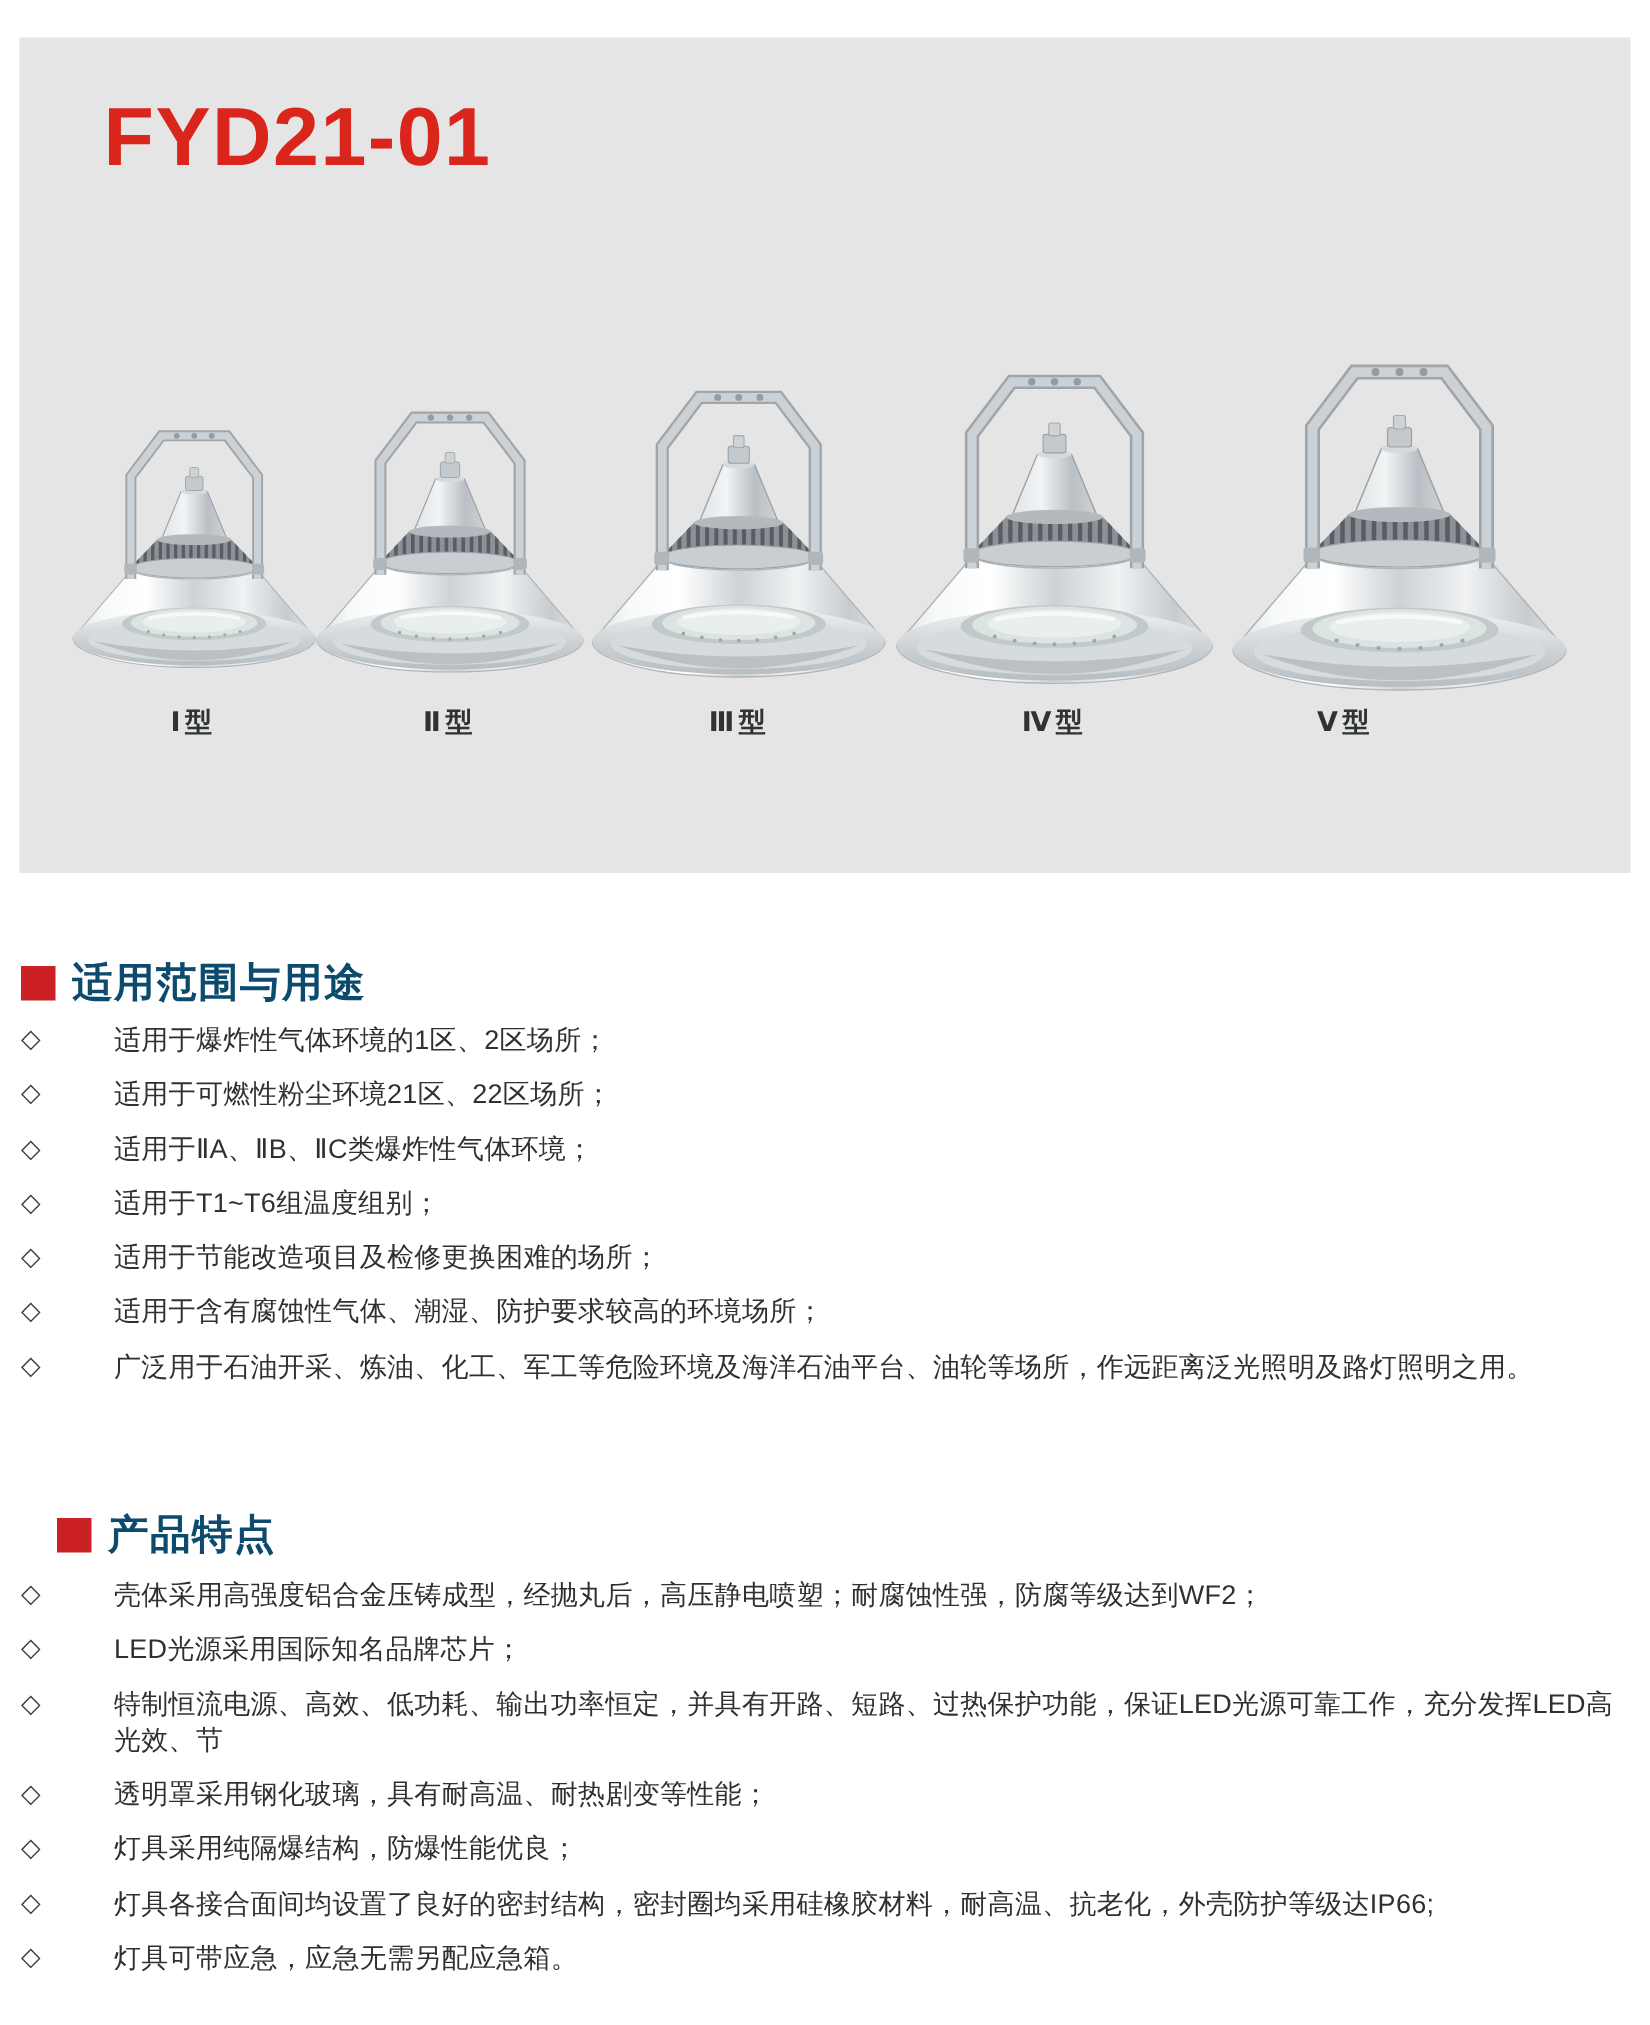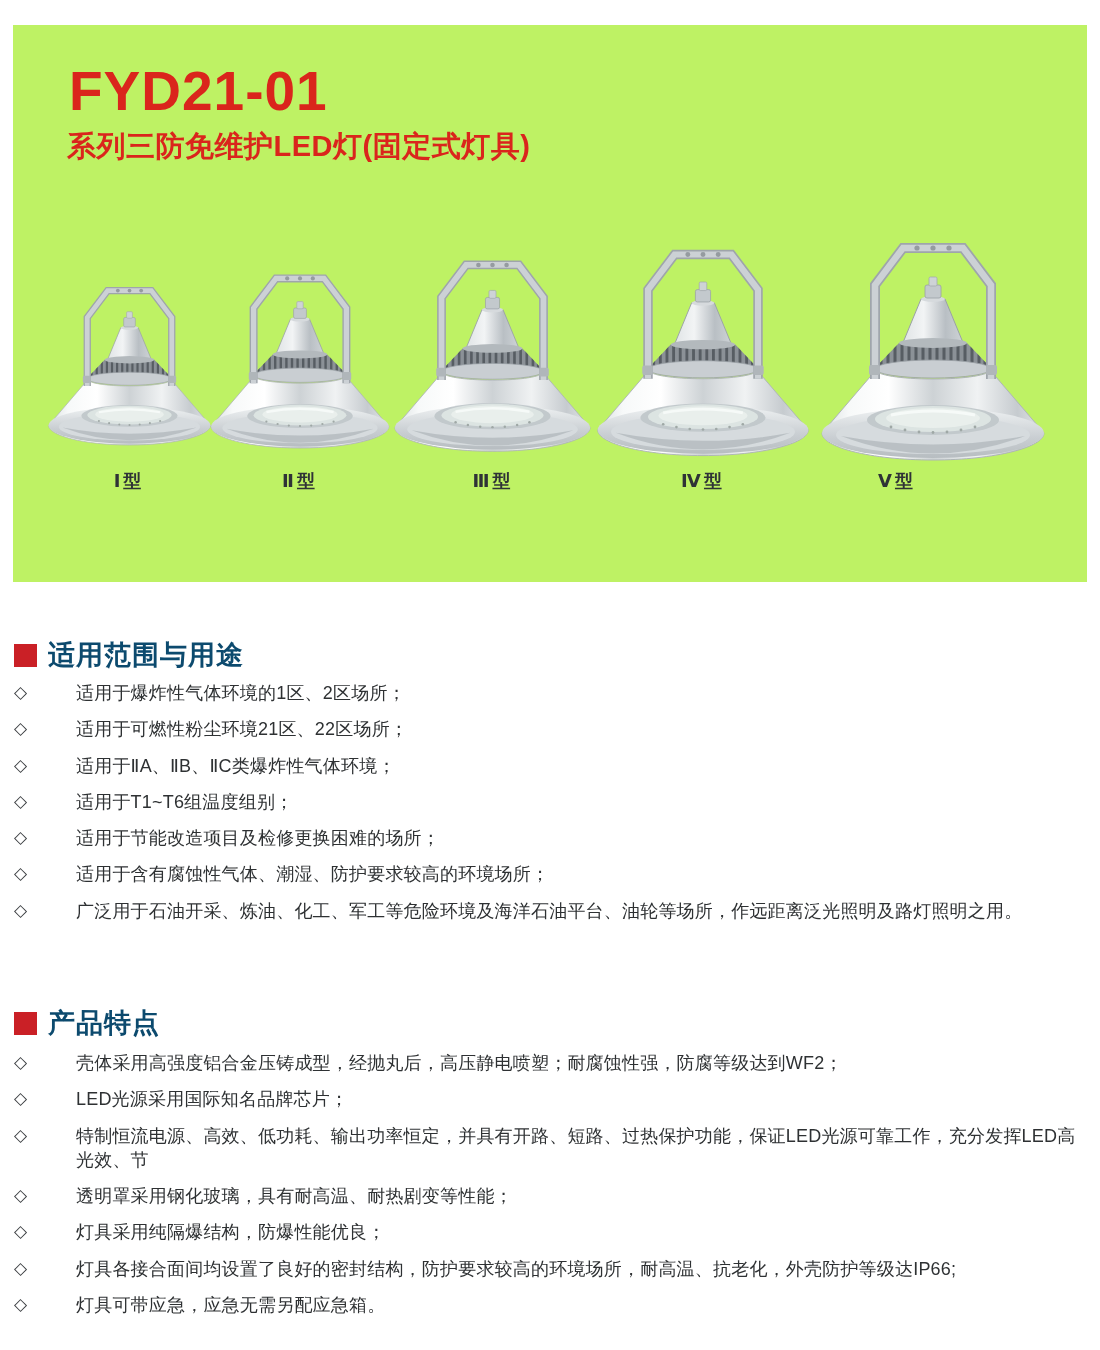--- a/index.html
+++ b/index.html
@@ -4,21 +4,21 @@
 <style>
   html,body{margin:0;padding:0;}
   body{
     width:1100px;height:1350px;position:relative;overflow:hidden;
     background:#ffffff;
     font-family:"Liberation Sans","DejaVu Sans",sans-serif;
     color:#2e3133;
   }
   .banner{
     position:absolute;left:13px;top:25px;width:1074px;height:557px;
-    background:#bef264;
+    background:#e5e5e5;
   }
   .title{
     position:absolute;left:56px;top:36px;
     font-size:55px;line-height:1.1;font-weight:bold;color:#da251c;letter-spacing:1px;
   }
   .subtitle{
     position:absolute;left:54px;top:102px;
     font-size:29px;font-weight:bold;color:#da251c;letter-spacing:0.5px;
   }
   .lamp{position:absolute;}
@@ -29,21 +29,21 @@
   .section-head{
     position:absolute;left:14px;display:flex;align-items:center;
   }
   .section-head .sq{
     width:23px;height:23px;background:#ca2026;margin-right:11px;flex:0 0 23px;
   }
   .section-head .h{
     font-size:27px;font-weight:bold;color:#0c4a6e;letter-spacing:1px;white-space:nowrap;
   }
   #sec1-head{top:637px;}
-  #sec2-head{top:1005px;}
+  #sec2-head{top:1005px;margin-left:24px;}
   .list{position:absolute;left:14px;width:1072px;}
   #list1{top:681px;}
   #list2{top:1051px;}
   .li{
     display:flex;align-items:flex-start;
     font-size:18px;font-weight:500;color:#2e3133;
     line-height:1.35;margin-bottom:12px;letter-spacing:0.2px;
   }
   .li .d{flex:0 0 30px;font-size:17px;color:#3a3d40;padding-top:1px;}
   .li.cont{padding-left:30px;}
@@ -126,21 +126,20 @@
       <circle cx="120" cy="9" r="2.6" fill="#959ba0"></circle>
       <circle cx="136" cy="9" r="2.6" fill="#959ba0"></circle>
       <rect x="56" y="126" width="11" height="10" rx="2" fill="#b0b6ba"></rect>
       <rect x="173" y="126" width="11" height="10" rx="2" fill="#b0b6ba"></rect>
     </symbol>
   </defs>
 </svg>
 
 <div class="banner">
   <div class="title">FYD21-01</div>
-  <div class="subtitle">系列三防免维护LED灯(固定式灯具)</div>
 
   <svg class="lamp" style="left:29px;top:259px" width="175" height="169" viewBox="0 0 240 232">
       <use href="#lamp-symbol"></use>
     </svg>
   <svg class="lamp" style="left:191px;top:246px" width="192" height="186" viewBox="0 0 240 232">
       <use href="#lamp-symbol"></use>
     </svg>
   <svg class="lamp" style="left:374px;top:232px" width="211" height="204" viewBox="0 0 240 232">
       <use href="#lamp-symbol"></use>
     </svg>
@@ -215,19 +214,19 @@
   <div class="li">
       <span class="d">◇</span>
       <span class="t">透明罩采用钢化玻璃，具有耐高温、耐热剧变等性能；</span>
     </div>
   <div class="li">
       <span class="d">◇</span>
       <span class="t">灯具采用纯隔爆结构，防爆性能优良；</span>
     </div>
   <div class="li">
       <span class="d">◇</span>
-      <span class="t">灯具各接合面间均设置了良好的密封结构，防护要求较高的环境场所，耐高温、抗老化，外壳防护等级达IP66;</span>
+      <span class="t">灯具各接合面间均设置了良好的密封结构，密封圈均采用硅橡胶材料，耐高温、抗老化，外壳防护等级达IP66;</span>
     </div>
   <div class="li">
       <span class="d">◇</span>
       <span class="t">灯具可带应急，应急无需另配应急箱。</span>
     </div>
 </div>
 
 </body></html>

